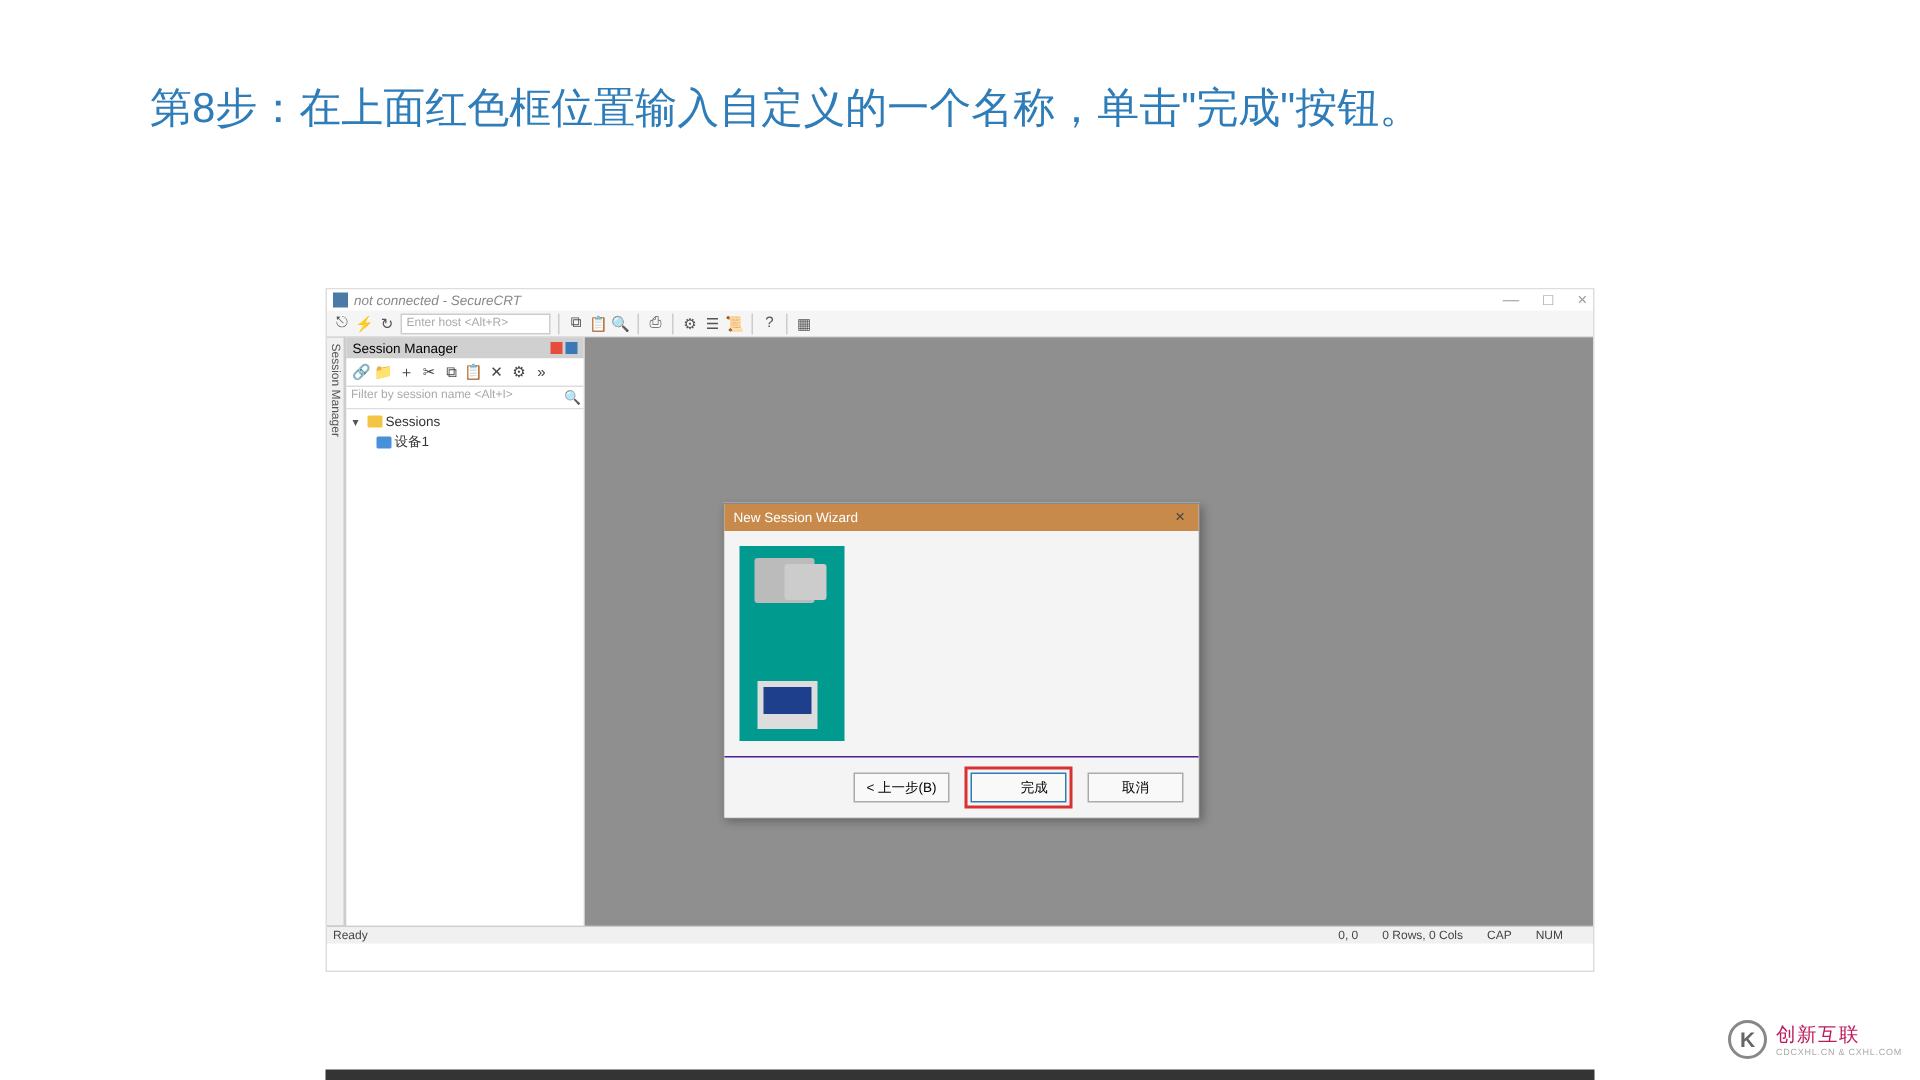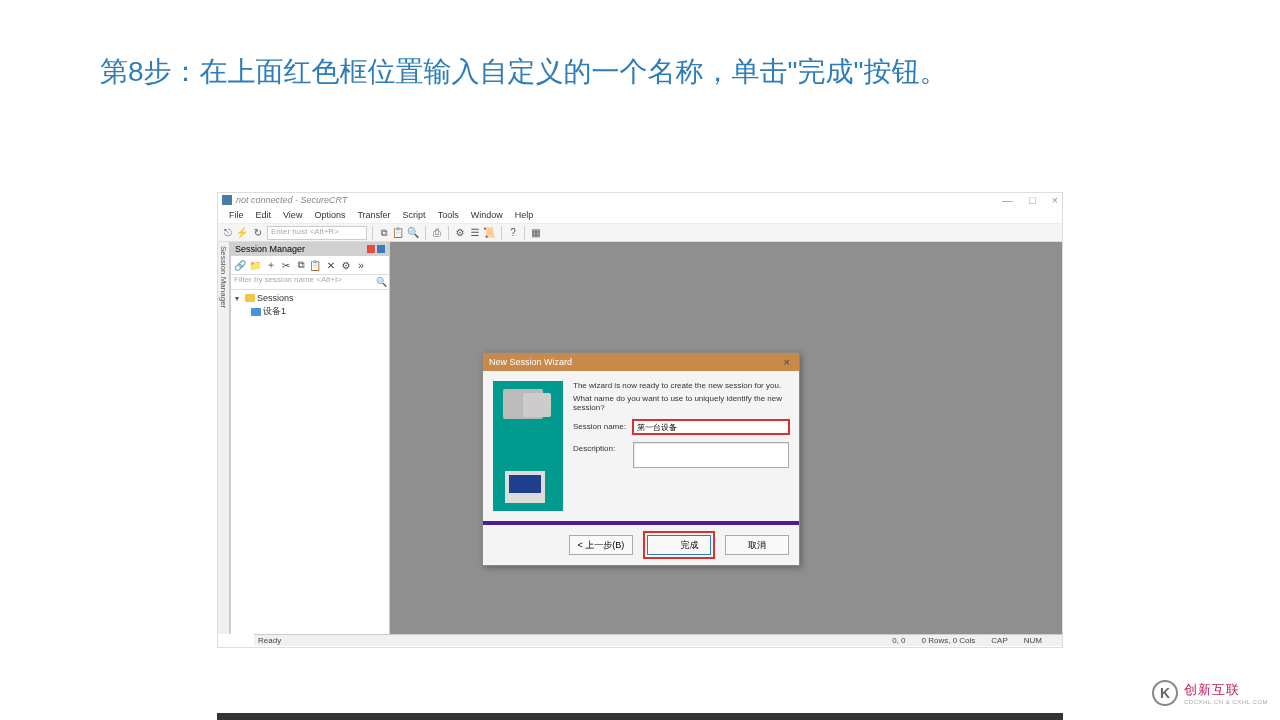--- a/index.html
+++ b/index.html
@@ -161,21 +161,20 @@
   
   .statusbar {
     height: 12px;
     background: #f0f0f0;
     border-top: 1px solid #ccc;
     display: flex;
     align-items: center;
     font-size: 8px;
     padding: 0 4px;
     color: #444;
-    margin-left: 36px;
   }
   .statusbar .sp { flex: 1; }
   .statusbar span { margin-right: 16px; }
   
   .wizard {
     position: absolute;
     left: 264px;
     top: 110px;
     width: 318px;
     background: #f4f4f4;
@@ -237,21 +236,21 @@
   }
   .red-box-input {
     outline: 2px solid #d93030;
     outline-offset: -1px;
   }
   .wizard-footer {
     padding: 10px;
     display: flex;
     justify-content: flex-end;
     gap: 14px;
-    border-top: 4px solid #4c1d95;
+    border-top: 1px solid #4c1d95;
     background: #f4f4f4;
   }
   .wiz-btn {
     width: 64px; height: 20px;
     background: #f9f9f9;
     border: 1px solid #aaa;
     font-size: 9px;
     display: flex; align-items: center; justify-content: center;
   }
   .wiz-btn.primary {
@@ -299,31 +298,20 @@
     <span class="app-icon"></span>
     <span>not connected - SecureCRT</span>
     <span class="spacer"></span>
     <span class="win-btns">
       <span>—</span>
       <span>□</span>
       <span>×</span>
     </span>
   </div>
 
-  <div class="menubar">
-    <span>File</span>
-    <span>Edit</span>
-    <span>View</span>
-    <span>Options</span>
-    <span>Transfer</span>
-    <span>Script</span>
-    <span>Tools</span>
-    <span>Window</span>
-    <span>Help</span>
-  </div>
 
   <div class="main-toolbar">
     <span class="tb-icon">⎋</span>
     <span class="tb-icon">⚡</span>
     <span class="tb-icon">↻</span>
     <div class="host-input">Enter host &lt;Alt+R&gt;</div>
     <span class="tb-sep"></span>
     <span class="tb-icon">⧉</span>
     <span class="tb-icon">📋</span>
     <span class="tb-icon">🔍</span>
@@ -384,32 +372,20 @@
         <span>New Session Wizard</span>
         <span class="sp"></span>
         <span class="x">×</span>
       </div>
       <div class="wizard-body">
         <div class="wizard-img">
           <div class="server"></div>
           <div class="server2"></div>
           <div class="monitor"></div>
         </div>
-        <div class="wizard-fields">
-          <div class="wizard-text">The wizard is now ready to create the new session for you.</div>
-          <div class="wizard-text">What name do you want to use to uniquely identify the new session?</div>
-          <div class="field-row">
-            <div class="field-label">Session name:</div>
-            <input class="field-input red-box-input" value="第一台设备" style="">
-          </div>
-          <div class="field-row">
-            <div class="field-label">Description:</div>
-            <div class="field-textarea"></div>
-          </div>
-        </div>
       </div>
       <div class="wizard-footer">
         <div class="wiz-btn">&lt; 上一步(B)</div>
         <div class="wiz-btn primary red-box-btn">完成</div>
         <div class="wiz-btn">取消</div>
       </div>
     </div>
   </div>
 
   <div class="statusbar">

